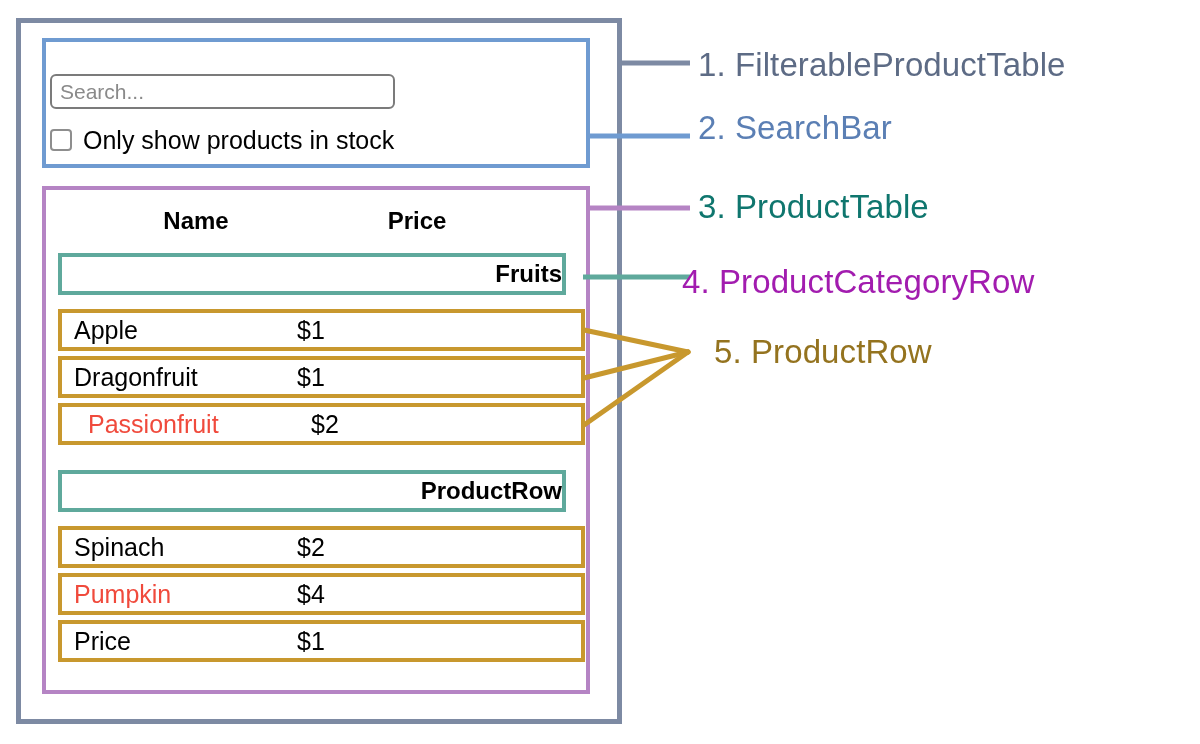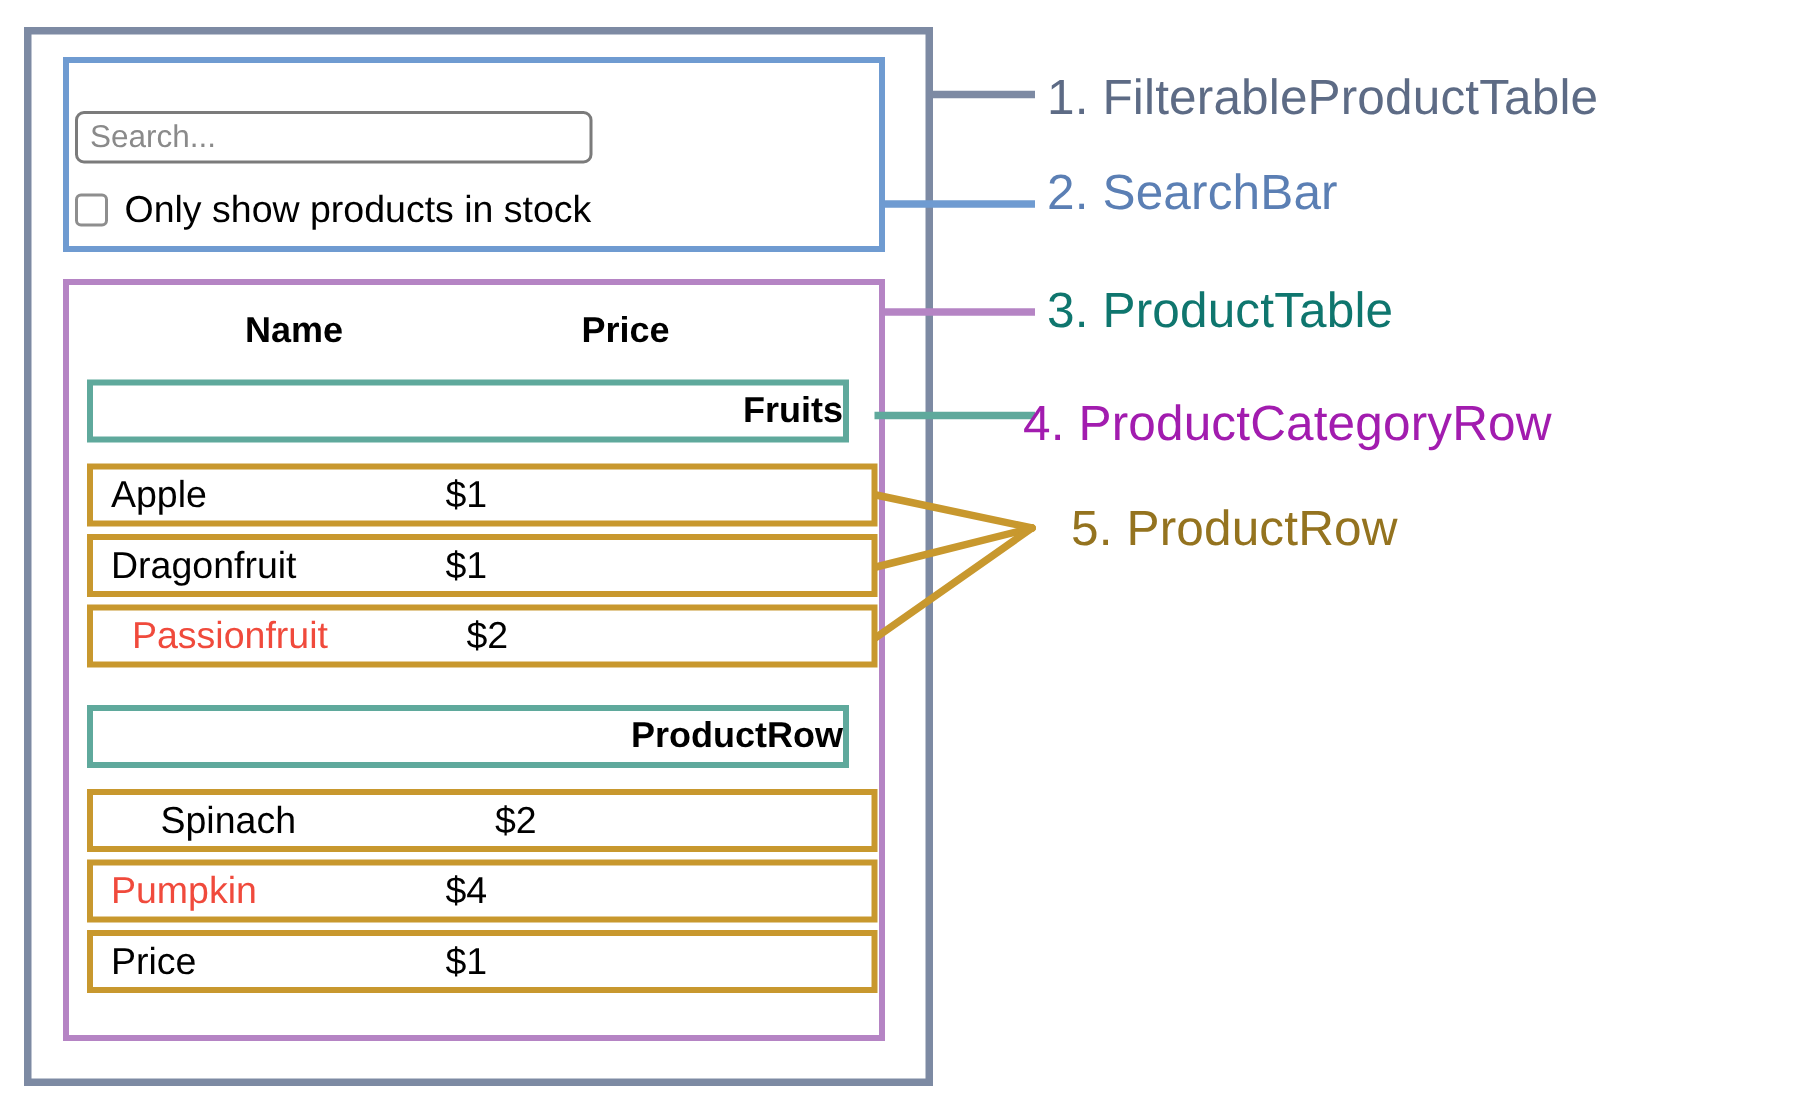--- a/index.html
+++ b/index.html
@@ -166,21 +166,21 @@
   .pr-price {
     width: 120px;
     box-sizing: border-box;
     white-space: nowrap;
   }
   .pr-name.out-of-stock { color: #f04a3c; }
 
   .row-0 { top: 309px; }
   .row-1 { top: 356px; }
   .row-2 { top: 403px; padding-left: 14px; }
-  .row-3 { top: 526px; padding-left: 33px; }
+  .row-3 { top: 526px; }
   .row-4 { top: 573px; }
   .row-5 { top: 620px; }
 
   
   #connectors {
     position: absolute;
     left: 0; top: 0;
     width: 1200px; height: 744px;
     pointer-events: none;
   }

